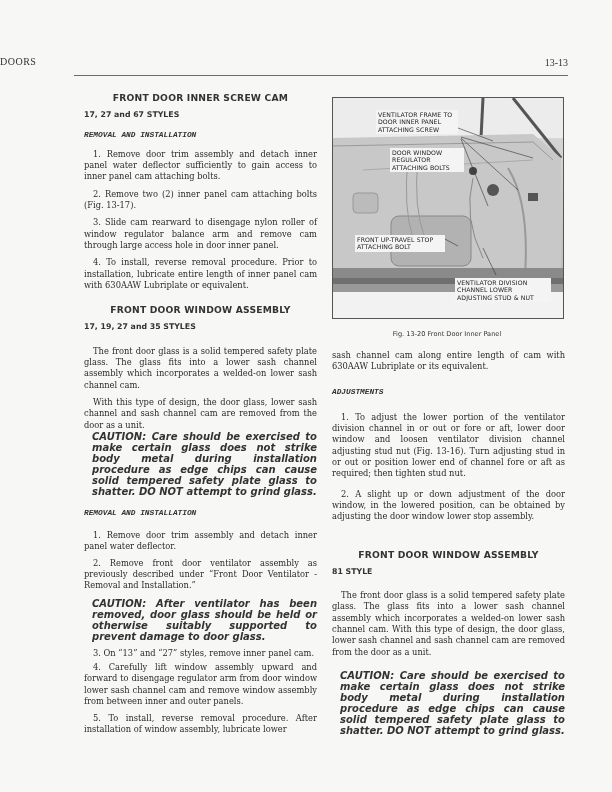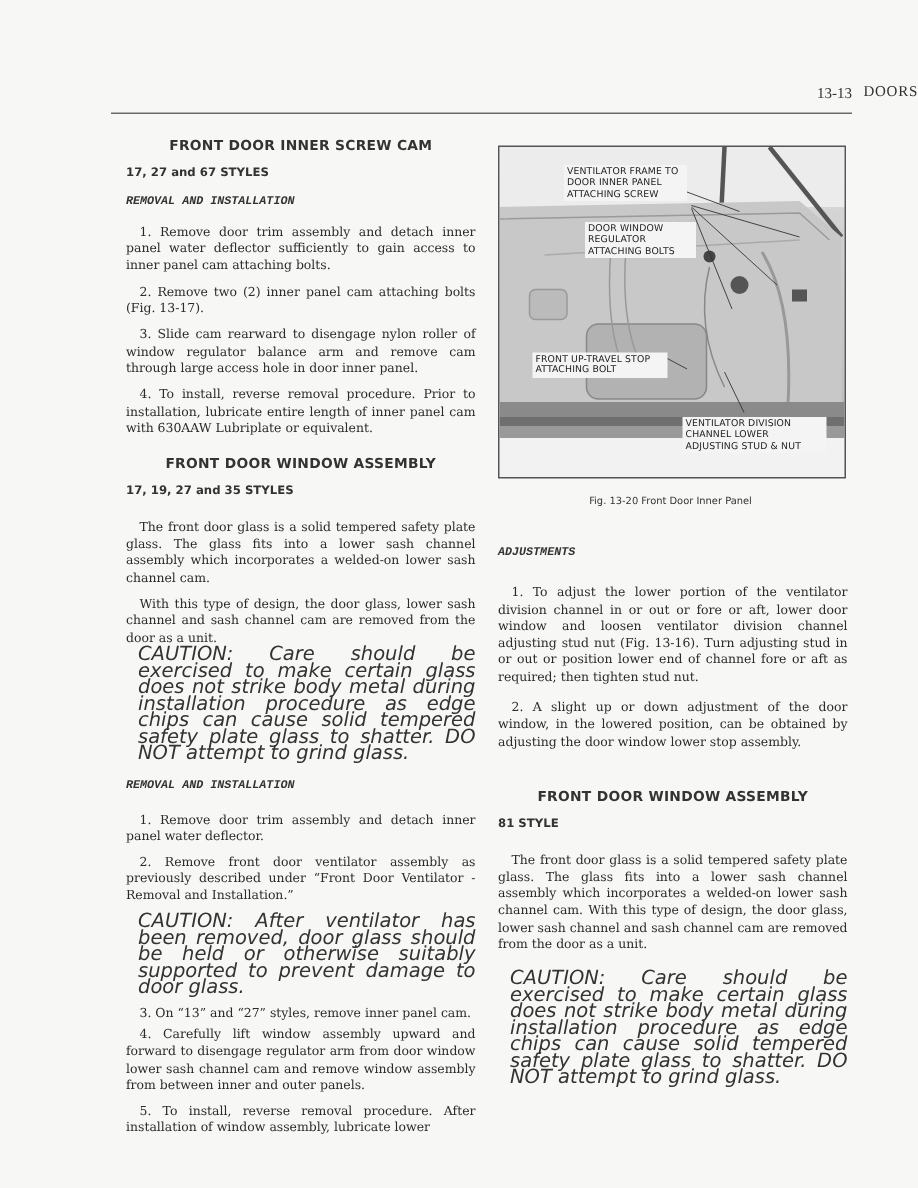--- a/index.html
+++ b/index.html
@@ -1,34 +1,34 @@
 <!DOCTYPE html>
 <html><head>
 <meta charset="utf-8">
 <style>
   html, body { margin: 0; padding: 0; }
   body {
     width: 612px; height: 792px; background: #f7f7f5; position: relative; overflow: hidden;
     font-family: "DejaVu Serif", serif; color: #2b2b2b;
   }
-  .header-title { position: absolute; left: 0; width: 612px; top: 56px; text-align: right;
+  .header-title { position: absolute; left: 0; width: 612px; top: 56px; text-align: left;
     font-family: "Liberation Serif", serif; font-size: 10px; letter-spacing: 0.5px; color: #333; }
   .header-page { position: absolute; right: 44px; top: 57px; font-family: "Liberation Serif", serif; font-size: 10px; color: #333; }
   .rule { position: absolute; left: 74px; width: 494px; top: 75px; height: 1px; background: #6b6b6b; }
 
   .col { position: absolute; width: 233px; font-size: 8.3px; line-height: 11.3px; }
   .col-left { left: 84px; top: 92px; }
   .col-right { left: 332px; top: 350px; }
 
   .h1 { font-family: "DejaVu Sans", sans-serif; font-weight: bold; font-size: 9.2px; text-align: center;
     letter-spacing: 0.2px; color: #333; margin: 0; }
   .h2 { font-family: "DejaVu Sans", sans-serif; font-weight: bold; font-size: 7.8px; color: #333; margin: 6px 0 0 0; }
   .h3 { font-family: Liberation Mono, monospace; font-weight: bold; font-style: italic; font-size: 7.8px; color: #333; margin: 0; }
   p { margin: 0; text-align: justify; text-indent: 9px; }
-  .caution { font-family: "DejaVu Sans", sans-serif; font-weight: normal; font-style: italic; font-size: 13px;
+  .caution { font-family: "DejaVu Sans", sans-serif; font-weight: bold; font-style: italic; font-size: 10px;
     line-height: 11px; text-indent: 0; padding-left: 8px; text-align: justify; color: #333; }
 
   .figure { position: absolute; left: 332px; top: 97px; width: 230px; height: 220px; border: 1px solid #555;
     background: linear-gradient(180deg, #e6e6e6 0%, #d4d4d4 20%, #c9c9c9 50%, #bdbdbd 80%, #a9a9a9 100%); overflow: hidden; }
   .fig-svg { position: absolute; left: 0; top: 0; }
   .callout { position: absolute; background: #f4f4f4; font-family: "DejaVu Sans", sans-serif; font-size: 6.2px;
     line-height: 7.4px; color: #222; padding: 1px 2px; letter-spacing: 0.1px; }
   .fig-caption { position: absolute; left: 332px; width: 230px; top: 330px; text-align: center;
     font-family: "DejaVu Sans", sans-serif; font-size: 6.6px; color: #333; }
 </style>
@@ -94,20 +94,21 @@
     <line x1="150" y1="150" x2="163" y2="177" stroke="#333" stroke-width="0.6"></line>
   </svg>
   <div class="callout" style="left:43px;top:12px;width:78px">VENTILATOR FRAME TO DOOR INNER PANEL ATTACHING SCREW</div>
   <div class="callout" style="left:57px;top:50px;width:70px">DOOR WINDOW REGULATOR ATTACHING BOLTS</div>
   <div class="callout" style="left:22px;top:137px;width:86px">FRONT UP-TRAVEL STOP ATTACHING BOLT</div>
   <div class="callout" style="left:122px;top:180px;width:92px">VENTILATOR DIVISION CHANNEL LOWER ADJUSTING STUD &amp; NUT</div>
 </div>
 <div class="fig-caption">Fig. 13-20  Front Door Inner Panel</div>
 
 <div class="col col-right">
+  <p style="text-indent:0">sash channel cam along entire length of cam with 630AAW Lubriplate or its equivalent.</p>
   <div class="h3" style="margin-top:14px">ADJUSTMENTS</div>
   <p style="margin-top:14px">1. To adjust the lower portion of the ventilator division channel in or out or fore or aft, lower door window and loosen ventilator division channel adjusting stud nut (Fig. 13-16). Turn adjusting stud in or out or position lower end of channel fore or aft as required; then tighten stud nut.</p>
   <p style="margin-top:9px">2. A slight up or down adjustment of the door window, in the lowered position, can be obtained by adjusting the door window lower stop assembly.</p>
   <div class="h1" style="margin-top:26px">FRONT DOOR WINDOW ASSEMBLY</div>
   <div class="h2">81 STYLE</div>
   <p style="margin-top:13px">The front door glass is a solid tempered safety plate glass. The glass fits into a lower sash channel assembly which incorporates a welded-on lower sash channel cam. With this type of design, the door glass, lower sash channel and sash channel cam are removed from the door as a unit.</p>
   <p class="caution" style="margin-top:12px">CAUTION: Care should be exercised to make certain glass does not strike body metal during installation procedure as edge chips can cause solid tempered safety plate glass to shatter. DO NOT attempt to grind glass.</p>
 </div>
 
 </body></html>

